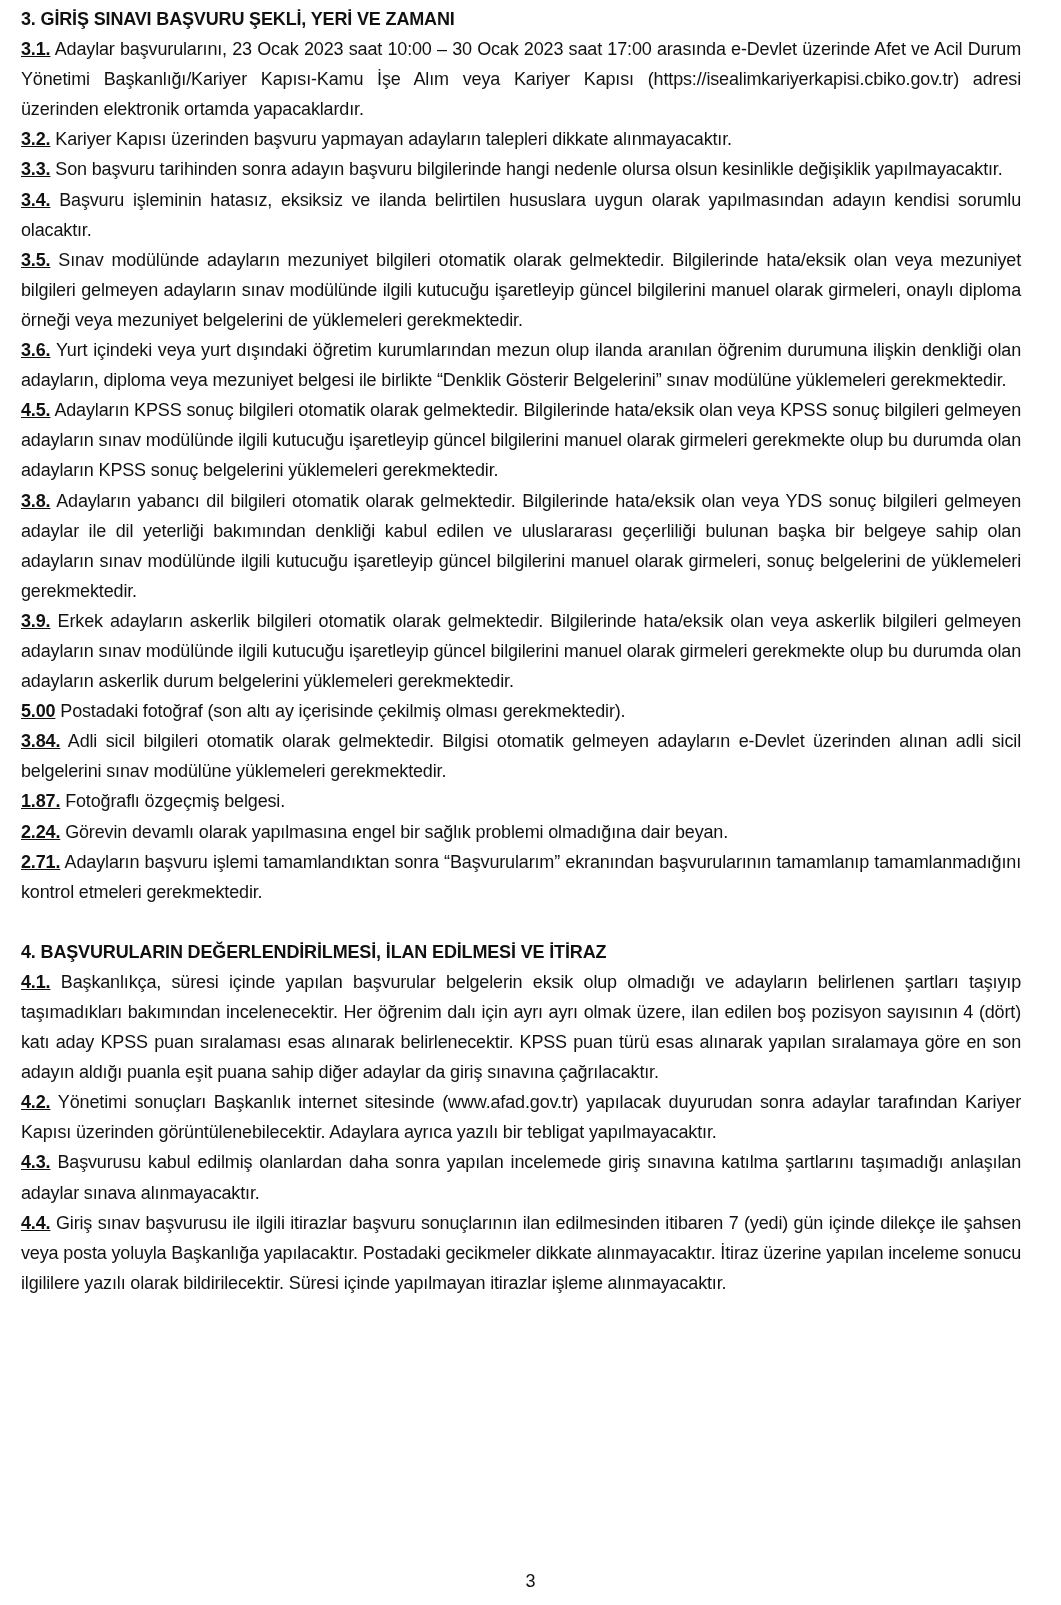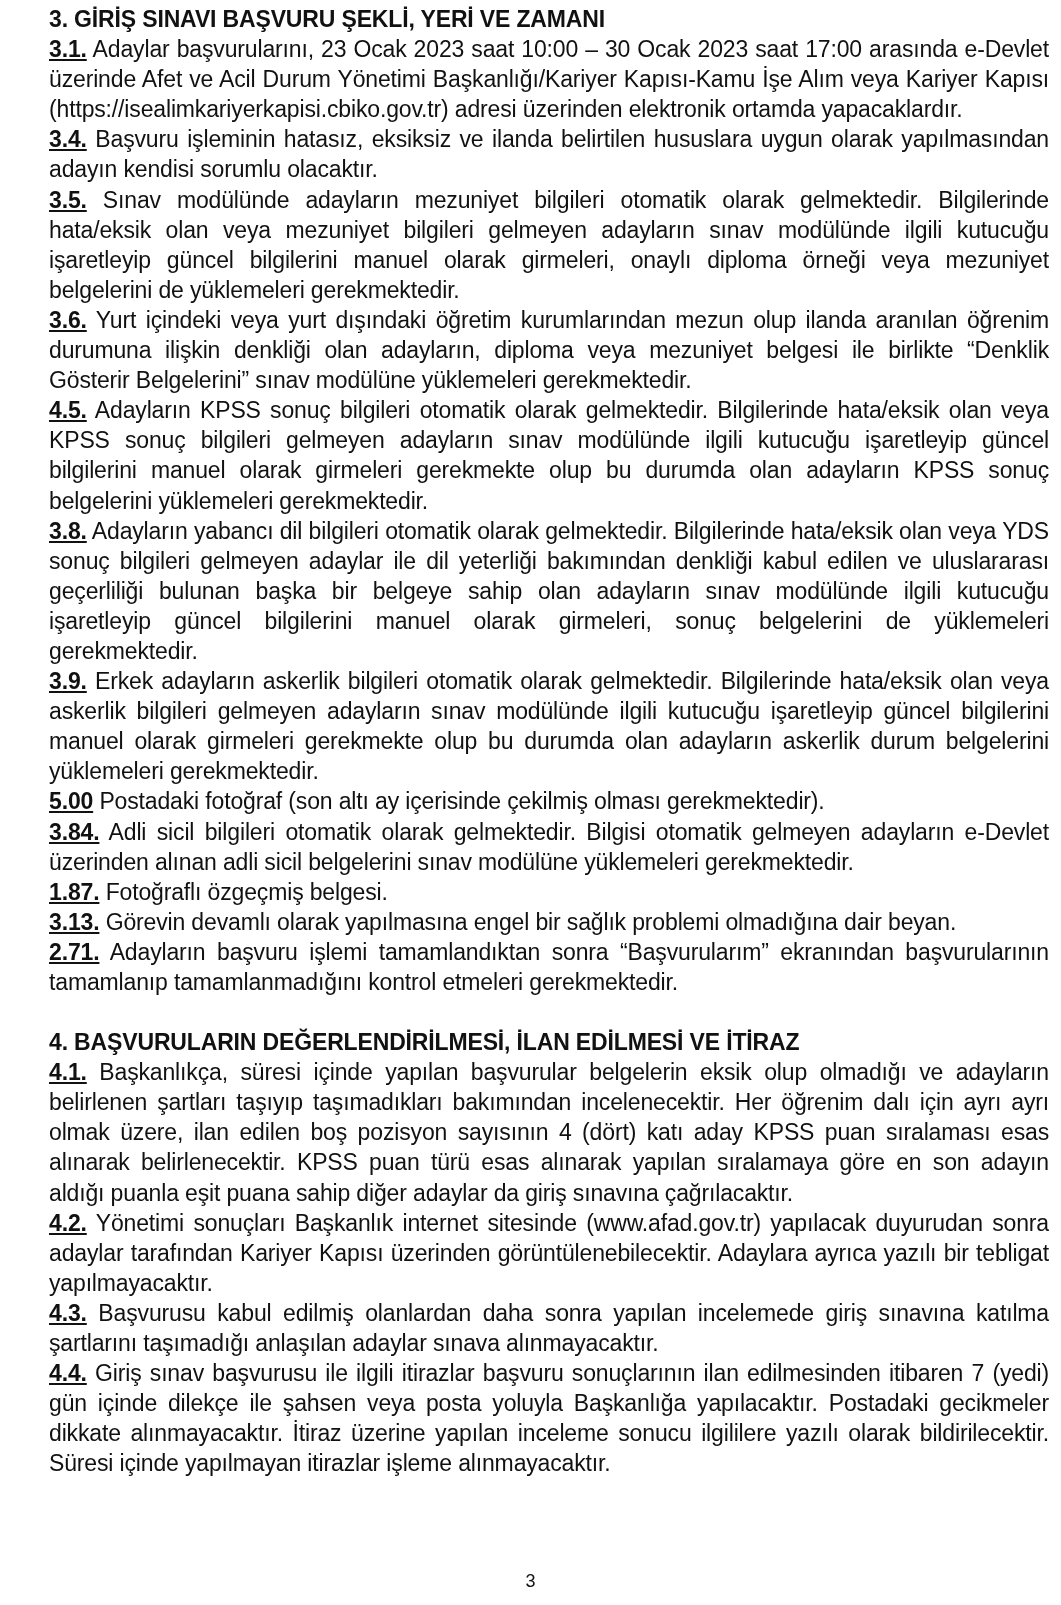--- a/index.html
+++ b/index.html
@@ -1,50 +1,51 @@
 <!DOCTYPE html>
 <html><head>
 <meta charset="utf-8">
 <style>
   html, body { margin: 0; padding: 0; background: #ffffff; }
   body { width: 1061px; height: 1605px; overflow: hidden; position: relative; }
   .page {
     position: absolute; left: 21px; top: 4px; width: 1000px;
     font-family: "Liberation Sans", sans-serif;
-    font-size: 23px; line-height: 30.1px; color: #111111;
+    font-size: 18px; line-height: 30.1px; color: #111111;
     letter-spacing: -0.15px;
-    margin-left: 28px;
   }
   .heading { font-weight: bold; margin: 0; }
   .para { margin: 0; text-align: justify; text-align-last: left; }
   .num { font-weight: bold; text-decoration: underline; }
   .gap { height: 30px; }
   .page-number {
     position: absolute; left: 0; width: 1061px; top: 1571px;
     text-align: center; font-family: "Liberation Sans", sans-serif;
     font-size: 18px; color: #111;
   }
 </style>
 </head>
 <body>
 
 <div class="page">
   <p class="heading">3. GİRİŞ SINAVI BAŞVURU ŞEKLİ, YERİ VE ZAMANI</p>
 
   <p class="para"><span class="num">3.1.</span><span> Adaylar başvurularını, 23 Ocak 2023 saat 10:00 – 30 Ocak 2023 saat 17:00 arasında e-Devlet üzerinde Afet ve Acil Durum Yönetimi Başkanlığı/Kariyer Kapısı-Kamu İşe Alım veya Kariyer Kapısı (https://isealimkariyerkapisi.cbiko.gov.tr) adresi üzerinden elektronik ortamda yapacaklardır.</span></p>
+  <p class="para"><span class="num">3.2.</span><span> Kariyer Kapısı üzerinden başvuru yapmayan adayların talepleri dikkate alınmayacaktır.</span></p>
+  <p class="para"><span class="num">3.3.</span><span> Son başvuru tarihinden sonra adayın başvuru bilgilerinde hangi nedenle olursa olsun kesinlikle değişiklik yapılmayacaktır.</span></p>
   <p class="para"><span class="num">3.4.</span><span> Başvuru işleminin hatasız, eksiksiz ve ilanda belirtilen hususlara uygun olarak yapılmasından adayın kendisi sorumlu olacaktır.</span></p>
   <p class="para"><span class="num">3.5.</span><span> Sınav modülünde adayların mezuniyet bilgileri otomatik olarak gelmektedir. Bilgilerinde hata/eksik olan veya mezuniyet bilgileri gelmeyen adayların sınav modülünde ilgili kutucuğu işaretleyip güncel bilgilerini manuel olarak girmeleri, onaylı diploma örneği veya mezuniyet belgelerini de yüklemeleri gerekmektedir.</span></p>
   <p class="para"><span class="num">3.6.</span><span> Yurt içindeki veya yurt dışındaki öğretim kurumlarından mezun olup ilanda aranılan öğrenim durumuna ilişkin denkliği olan adayların, diploma veya mezuniyet belgesi ile birlikte “Denklik Gösterir Belgelerini” sınav modülüne yüklemeleri gerekmektedir.</span></p>
   <p class="para"><span class="num">4.5.</span><span> Adayların KPSS sonuç bilgileri otomatik olarak gelmektedir. Bilgilerinde hata/eksik olan veya KPSS sonuç bilgileri gelmeyen adayların sınav modülünde ilgili kutucuğu işaretleyip güncel bilgilerini manuel olarak girmeleri gerekmekte olup bu durumda olan adayların KPSS sonuç belgelerini yüklemeleri gerekmektedir.</span></p>
   <p class="para"><span class="num">3.8.</span><span> Adayların yabancı dil bilgileri otomatik olarak gelmektedir. Bilgilerinde hata/eksik olan veya YDS sonuç bilgileri gelmeyen adaylar ile dil yeterliği bakımından denkliği kabul edilen ve uluslararası geçerliliği bulunan başka bir belgeye sahip olan adayların sınav modülünde ilgili kutucuğu işaretleyip güncel bilgilerini manuel olarak girmeleri, sonuç belgelerini de yüklemeleri gerekmektedir.</span></p>
   <p class="para"><span class="num">3.9.</span><span> Erkek adayların askerlik bilgileri otomatik olarak gelmektedir. Bilgilerinde hata/eksik olan veya askerlik bilgileri gelmeyen adayların sınav modülünde ilgili kutucuğu işaretleyip güncel bilgilerini manuel olarak girmeleri gerekmekte olup bu durumda olan adayların askerlik durum belgelerini yüklemeleri gerekmektedir.</span></p>
   <p class="para"><span class="num">5.00</span><span> Postadaki fotoğraf (son altı ay içerisinde çekilmiş olması gerekmektedir).</span></p>
   <p class="para"><span class="num">3.84.</span><span> Adli sicil bilgileri otomatik olarak gelmektedir. Bilgisi otomatik gelmeyen adayların e-Devlet üzerinden alınan adli sicil belgelerini sınav modülüne yüklemeleri gerekmektedir.</span></p>
   <p class="para"><span class="num">1.87.</span><span> Fotoğraflı özgeçmiş belgesi.</span></p>
-  <p class="para"><span class="num">3.13.</span><span> Görevin devamlı olarak yapılmasına engel bir sağlık problemi olmadığına dair beyan.</span></p>
+  <p class="para"><span class="num">2.24.</span><span> Görevin devamlı olarak yapılmasına engel bir sağlık problemi olmadığına dair beyan.</span></p>
   <p class="para"><span class="num">2.71.</span><span> Adayların başvuru işlemi tamamlandıktan sonra “Başvurularım” ekranından başvurularının tamamlanıp tamamlanmadığını kontrol etmeleri gerekmektedir.</span></p>
 
   <div class="gap"></div>
 
   <p class="heading">4. BAŞVURULARIN DEĞERLENDİRİLMESİ, İLAN EDİLMESİ VE İTİRAZ</p>
 
   <p class="para"><span class="num">4.1.</span><span> Başkanlıkça, süresi içinde yapılan başvurular belgelerin eksik olup olmadığı ve adayların belirlenen şartları taşıyıp taşımadıkları bakımından incelenecektir. Her öğrenim dalı için ayrı ayrı olmak üzere, ilan edilen boş pozisyon sayısının 4 (dört) katı aday KPSS puan sıralaması esas alınarak belirlenecektir. KPSS puan türü esas alınarak yapılan sıralamaya göre en son adayın aldığı puanla eşit puana sahip diğer adaylar da giriş sınavına çağrılacaktır.</span></p>
   <p class="para"><span class="num">4.2.</span><span> Yönetimi sonuçları Başkanlık internet sitesinde (www.afad.gov.tr) yapılacak duyurudan sonra adaylar tarafından Kariyer Kapısı üzerinden görüntülenebilecektir. Adaylara ayrıca yazılı bir tebligat yapılmayacaktır.</span></p>
   <p class="para"><span class="num">4.3.</span><span> Başvurusu kabul edilmiş olanlardan daha sonra yapılan incelemede giriş sınavına katılma şartlarını taşımadığı anlaşılan adaylar sınava alınmayacaktır.</span></p>
   <p class="para"><span class="num">4.4.</span><span> Giriş sınav başvurusu ile ilgili itirazlar başvuru sonuçlarının ilan edilmesinden itibaren 7 (yedi) gün içinde dilekçe ile şahsen veya posta yoluyla Başkanlığa yapılacaktır. Postadaki gecikmeler dikkate alınmayacaktır. İtiraz üzerine yapılan inceleme sonucu ilgililere yazılı olarak bildirilecektir. Süresi içinde yapılmayan itirazlar işleme alınmayacaktır.</span></p>

